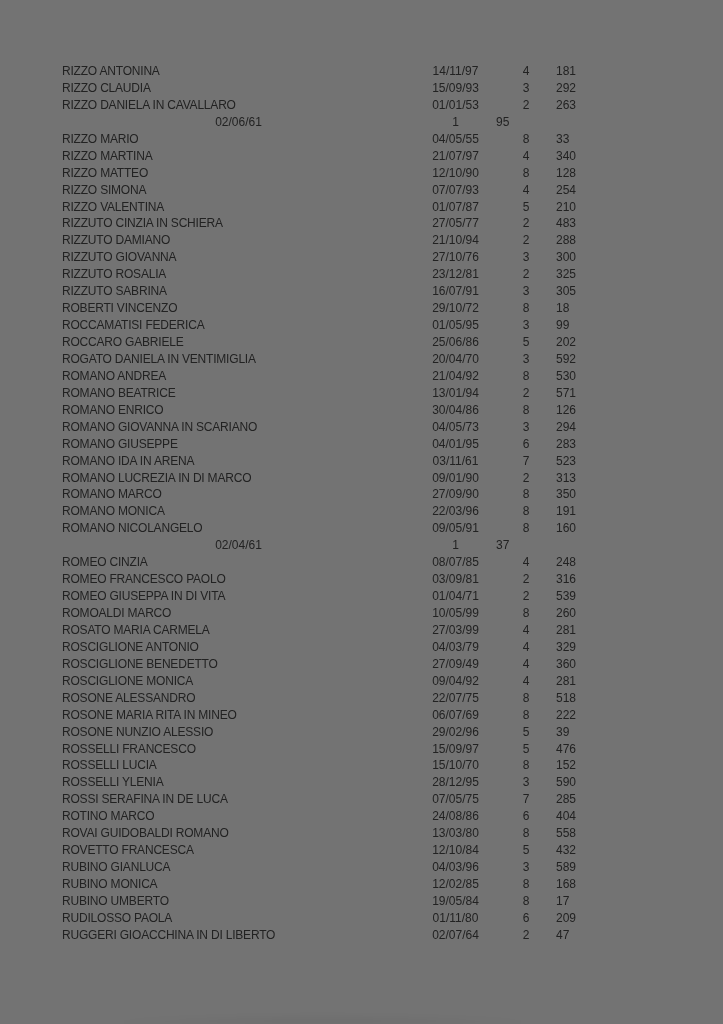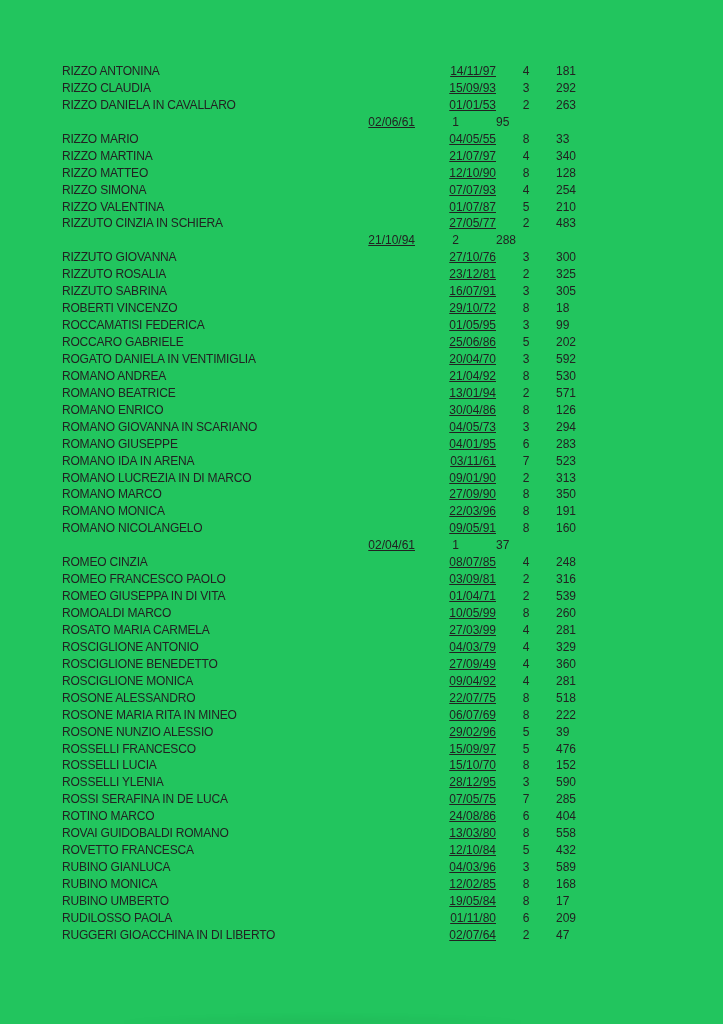--- a/index.html
+++ b/index.html
@@ -10,40 +10,40 @@
   body {
     width: 723px;
     height: 1024px;
     position: relative;
     overflow: hidden;
     font-family: "Liberation Sans", sans-serif;
   }
   .page {
     position: absolute;
     inset: 0;
-    background: #22c55e;
+    background: #737373;
   }
   .records-list {
     position: absolute;
     left: 62px;
     top: 63px;
     width: 536px;
     color: #222222;
   }
   .row {
     display: grid;
     grid-template-columns: 353px 81px 60px 42px;
     height: 16.94px;
     line-height: 16.94px;
     font-size: 12px;
     white-space: nowrap;
   }
   .cell { overflow: visible; }
   .c-name  { text-align: left; letter-spacing: -0.2px; }
-  .c-date  { text-align: right; text-decoration: underline; }
+  .c-date  { text-align: center; }
   .c-num   { text-align: center; }
   .c-value { text-align: left; }
   .scan-shadow {
     position: absolute;
     left: 115px;
     bottom: 0;
     width: 415px;
     height: 10px;
     background: radial-gradient(ellipse at 50% 100%, rgba(0,0,0,0.05), rgba(0,0,0,0) 75%);
     filter: blur(2px);
@@ -109,20 +109,21 @@
         <span class="cell c-num">5</span>
         <span class="cell c-value">210</span>
       </div>
       <div class="row">
         <span class="cell c-name">RIZZUTO CINZIA IN SCHIERA</span>
         <span class="cell c-date">27/05/77</span>
         <span class="cell c-num">2</span>
         <span class="cell c-value">483</span>
       </div>
       <div class="row">
+        <span class="cell c-name">RIZZUTO DAMIANO</span>
         <span class="cell c-date">21/10/94</span>
         <span class="cell c-num">2</span>
         <span class="cell c-value">288</span>
       </div>
       <div class="row">
         <span class="cell c-name">RIZZUTO GIOVANNA</span>
         <span class="cell c-date">27/10/76</span>
         <span class="cell c-num">3</span>
         <span class="cell c-value">300</span>
       </div>

